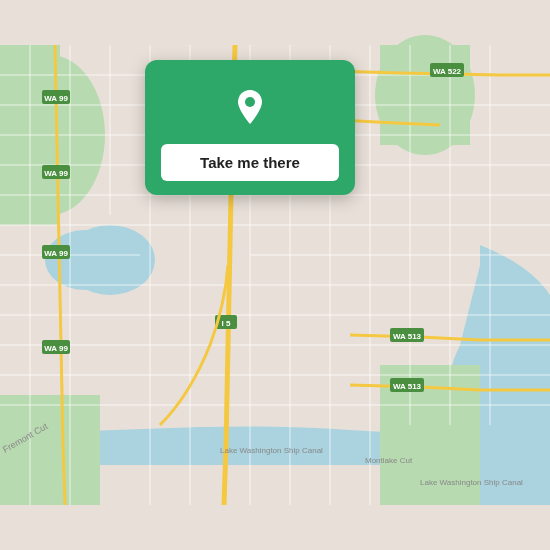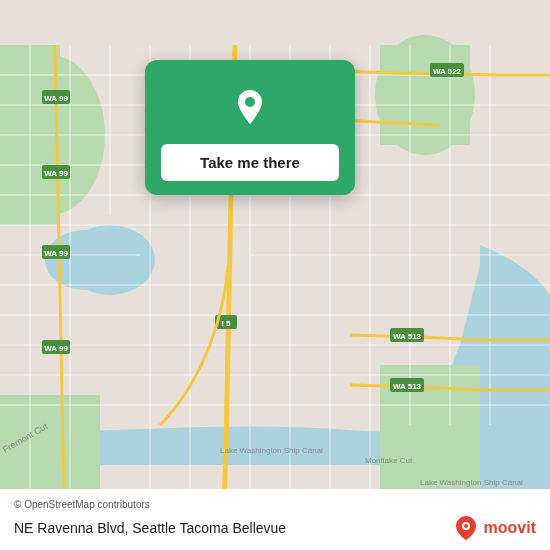--- a/index.html
+++ b/index.html
@@ -217,31 +217,14 @@
 
     <svg class="location-icon" viewBox="0 0 54 54" xmlns="http://www.w3.org/2000/svg">
       <circle cx="27" cy="27" r="27" fill="#2ea869"></circle>
       <path d="M27 10 C20 10 15 15.5 15 22 C15 30 27 44 27 44 C27 44 39 30 39 22 C39 15.5 34 10 27 10 Z" fill="white"></path>
       <circle cx="27" cy="22" r="5" fill="#2ea869"></circle>
     </svg>
 
     <button class="take-me-btn">Take me there</button>
   </div>
 
-  <div class="bottom-bar">
-    <div class="attribution">
-      <span>© OpenStreetMap contributors</span>
-    </div>
-    <div class="location-row">
-      <span class="location-text">NE Ravenna Blvd, Seattle Tacoma Bellevue</span>
-      <div class="moovit-logo">
-
-        <svg class="moovit-icon" viewBox="0 0 28 28" xmlns="http://www.w3.org/2000/svg">
-          <path d="M14 2 C8.5 2 4 6.5 4 12 C4 20 14 26 14 26 C14 26 24 20 24 12 C24 6.5 19.5 2 14 2 Z" fill="#e63e2f"></path>
-          <circle cx="14" cy="12" r="4" fill="white"></circle>
-          <circle cx="14" cy="12" r="2" fill="#e63e2f"></circle>
-        </svg>
-        <span class="moovit-text">moovit</span>
-      </div>
-    </div>
-  </div>
 
 </div>
 
 </body></html>

